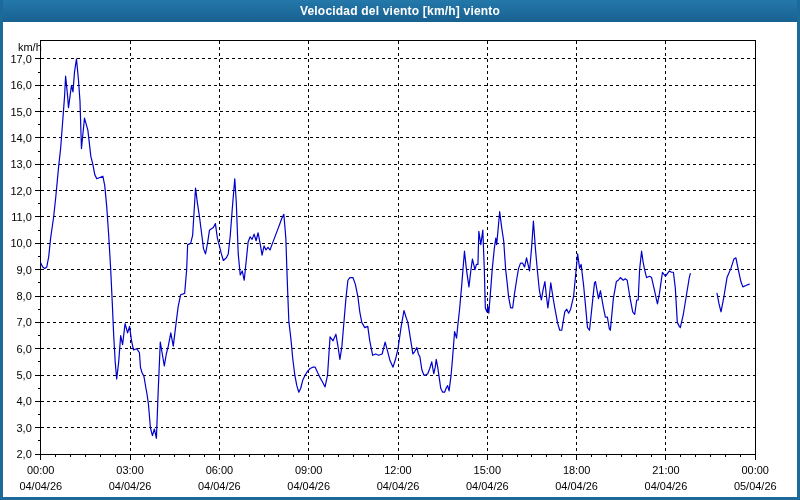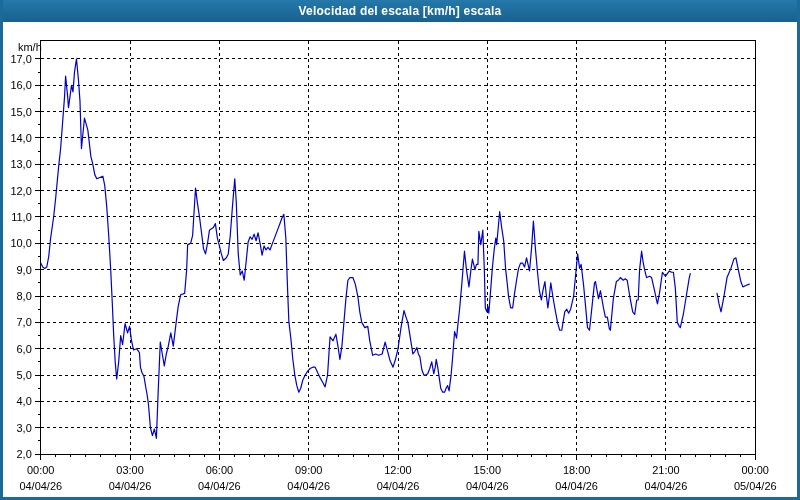--- a/index.html
+++ b/index.html
@@ -20,21 +20,21 @@
     letter-spacing:0.2px;
   }
   .chart-area { position:relative; width:794px; height:475px; background:#ffffff; }
   svg text { font-family:"Liberation Sans","DejaVu Sans",sans-serif; font-size:11px; fill:#000; }
 </style>
 </head>
 <body>
 
 <div class="window">
   <div class="titlebar">
-    <span>Velocidad del escala [km/h] escala</span>
+    <span>Velocidad del viento [km/h] viento</span>
   </div>
   <div class="chart-area">
     <svg id="chart" width="794" height="475" viewBox="0 0 794 476">
         <line x1="37" y1="406.6" x2="753" y2="406.6" stroke="#000000" stroke-width="1" stroke-dasharray="3,3" shape-rendering="crispEdges"></line>
         <line x1="37" y1="380.2" x2="753" y2="380.2" stroke="#000000" stroke-width="1" stroke-dasharray="3,3" shape-rendering="crispEdges"></line>
         <line x1="37" y1="353.8" x2="753" y2="353.8" stroke="#000000" stroke-width="1" stroke-dasharray="3,3" shape-rendering="crispEdges"></line>
         <line x1="37" y1="327.4" x2="753" y2="327.4" stroke="#000000" stroke-width="1" stroke-dasharray="3,3" shape-rendering="crispEdges"></line>
         <line x1="37" y1="301" x2="753" y2="301" stroke="#000000" stroke-width="1" stroke-dasharray="3,3" shape-rendering="crispEdges"></line>
         <line x1="37" y1="274.6" x2="753" y2="274.6" stroke="#000000" stroke-width="1" stroke-dasharray="3,3" shape-rendering="crispEdges"></line>
         <line x1="37" y1="248.20000000000002" x2="753" y2="248.20000000000002" stroke="#000000" stroke-width="1" stroke-dasharray="3,3" shape-rendering="crispEdges"></line>

